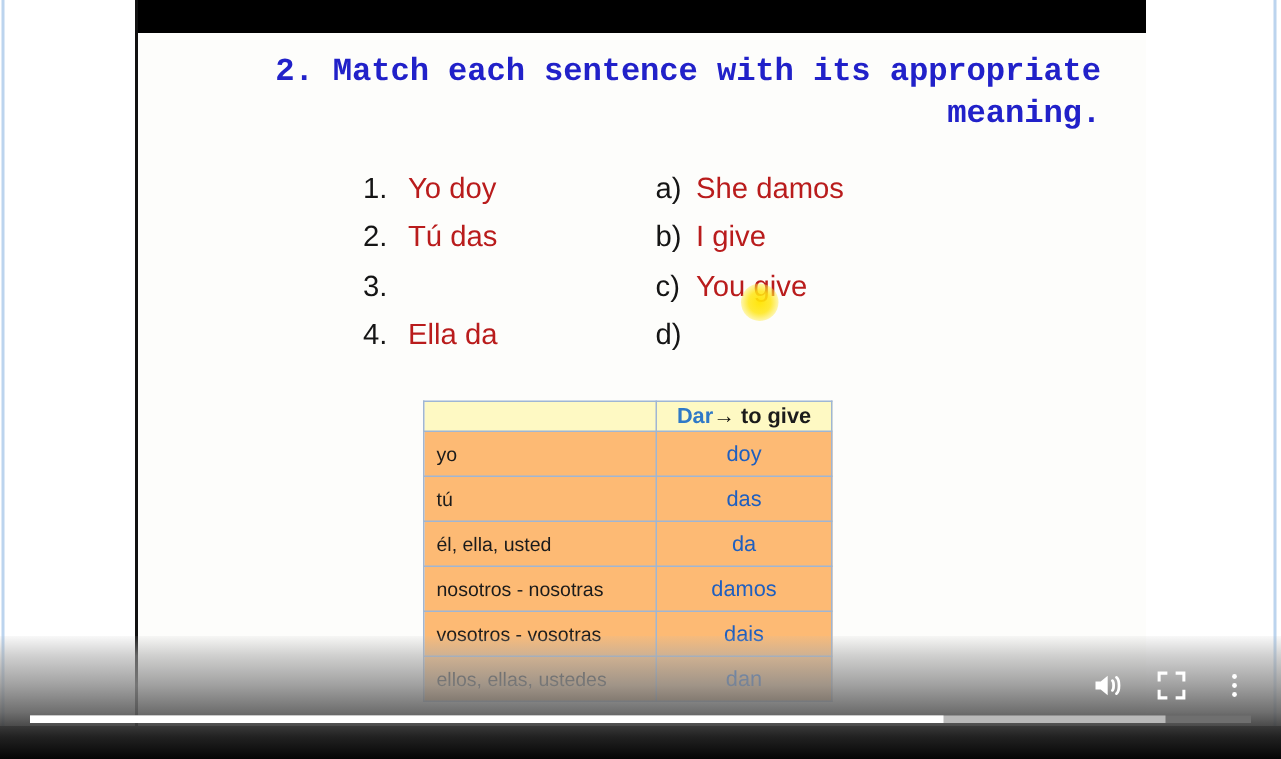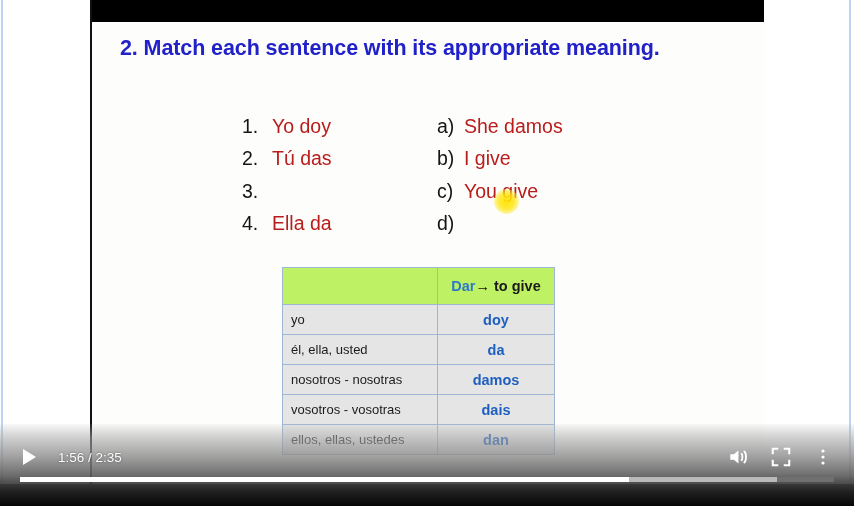--- a/index.html
+++ b/index.html
@@ -65,26 +65,27 @@
     width: 674px;
     height: 484px;
     background: #fdfdfb;
   }
 
   #slide-title {
     position: absolute;
     left: 30px;
     top: 12px;
     width: 614px;
-    text-align: left;
+    text-align: right;
     color: #2121c9;
     font-weight: bold;
     font-size: 21.5px;
     line-height: 28px;
     letter-spacing: -0.1px;
+    font-family: Liberation Mono, monospace;
   }
 
   
   #match-area {
     position: absolute;
     left: 0;
     top: 88px;
     width: 674px;
   }
   .match-row {
@@ -122,37 +123,37 @@
     left: 192px;
     top: 245px;
     border-collapse: collapse;
     font-size: 13px;
   }
   #conj-table td {
     border: 1px solid #9fb6d4;
     height: 30px;
     box-sizing: border-box;
     padding: 0 8px;
-    background: #e5e5e5;
+    background: #fdba74;
   }
   #conj-table td.pronoun {
     width: 155px;
     text-align: left;
     color: #1b1b1b;
   }
   #conj-table td.form {
     width: 117px;
     text-align: center;
     color: #1f5fbf;
-    font-weight: bold;
+    font-weight: normal;
     font-size: 14.5px;
   }
   #conj-table tr.head td {
-    background: #bef264;
-    height: 37px;
+    background: #fef9c3;
+    height: 20px;
   }
   #conj-table tr.head td.form {
     color: #1b1b1b;
     font-weight: bold;
     font-size: 14.5px;
   }
   .verb-inf { color: #2f79c7; }
   .arrow-glyph { color: #111111; font-weight: bold; }
 
   
@@ -333,20 +334,24 @@
         <tbody>
           <tr class="head">
             <td class="pronoun"></td>
             <td class="form"><span class="verb-inf">Dar</span><span class="arrow-glyph">→</span> <span>to give</span></td>
           </tr>
           <tr>
             <td class="pronoun">yo</td>
             <td class="form">doy</td>
           </tr>
           <tr>
+            <td class="pronoun">tú</td>
+            <td class="form">das</td>
+          </tr>
+          <tr>
             <td class="pronoun">él, ella, usted</td>
             <td class="form">da</td>
           </tr>
           <tr>
             <td class="pronoun">nosotros - nosotras</td>
             <td class="form">damos</td>
           </tr>
           <tr>
             <td class="pronoun">vosotros - vosotras</td>
             <td class="form">dais</td>
@@ -360,26 +365,20 @@
 
     </div>
   </div>
 
   <div class="player-rule left"></div>
 
   <div id="cursor-glow" style="left: 494px; top: 189px;"></div>
 
   <div id="controls">
 
-    <div id="ctrl-left">
-      <div class="ctrl-btn" id="play-button">
-        <div class="tri"></div>
-      </div>
-      <div id="time-display">1:56 / 2:35</div>
-    </div>
 
     <div id="ctrl-right">
 
       <div class="ctrl-btn">
         <svg class="icon-svg" width="26" height="26" viewBox="0 0 24 24">
           <path d="M4 9.5h3.2L11.5 6v12L7.2 14.5H4z" fill="#ffffff"></path>
           <path d="M14.4 9.0c1.0 0.8 1.0 5.2 0 6.0" stroke="#ffffff" stroke-width="1.7" fill="none" stroke-linecap="round"></path>
           <path d="M16.9 7.0c2.1 1.6 2.1 8.4 0 10.0" stroke="#ffffff" stroke-width="1.7" fill="none" stroke-linecap="round"></path>
         </svg>
       </div>

